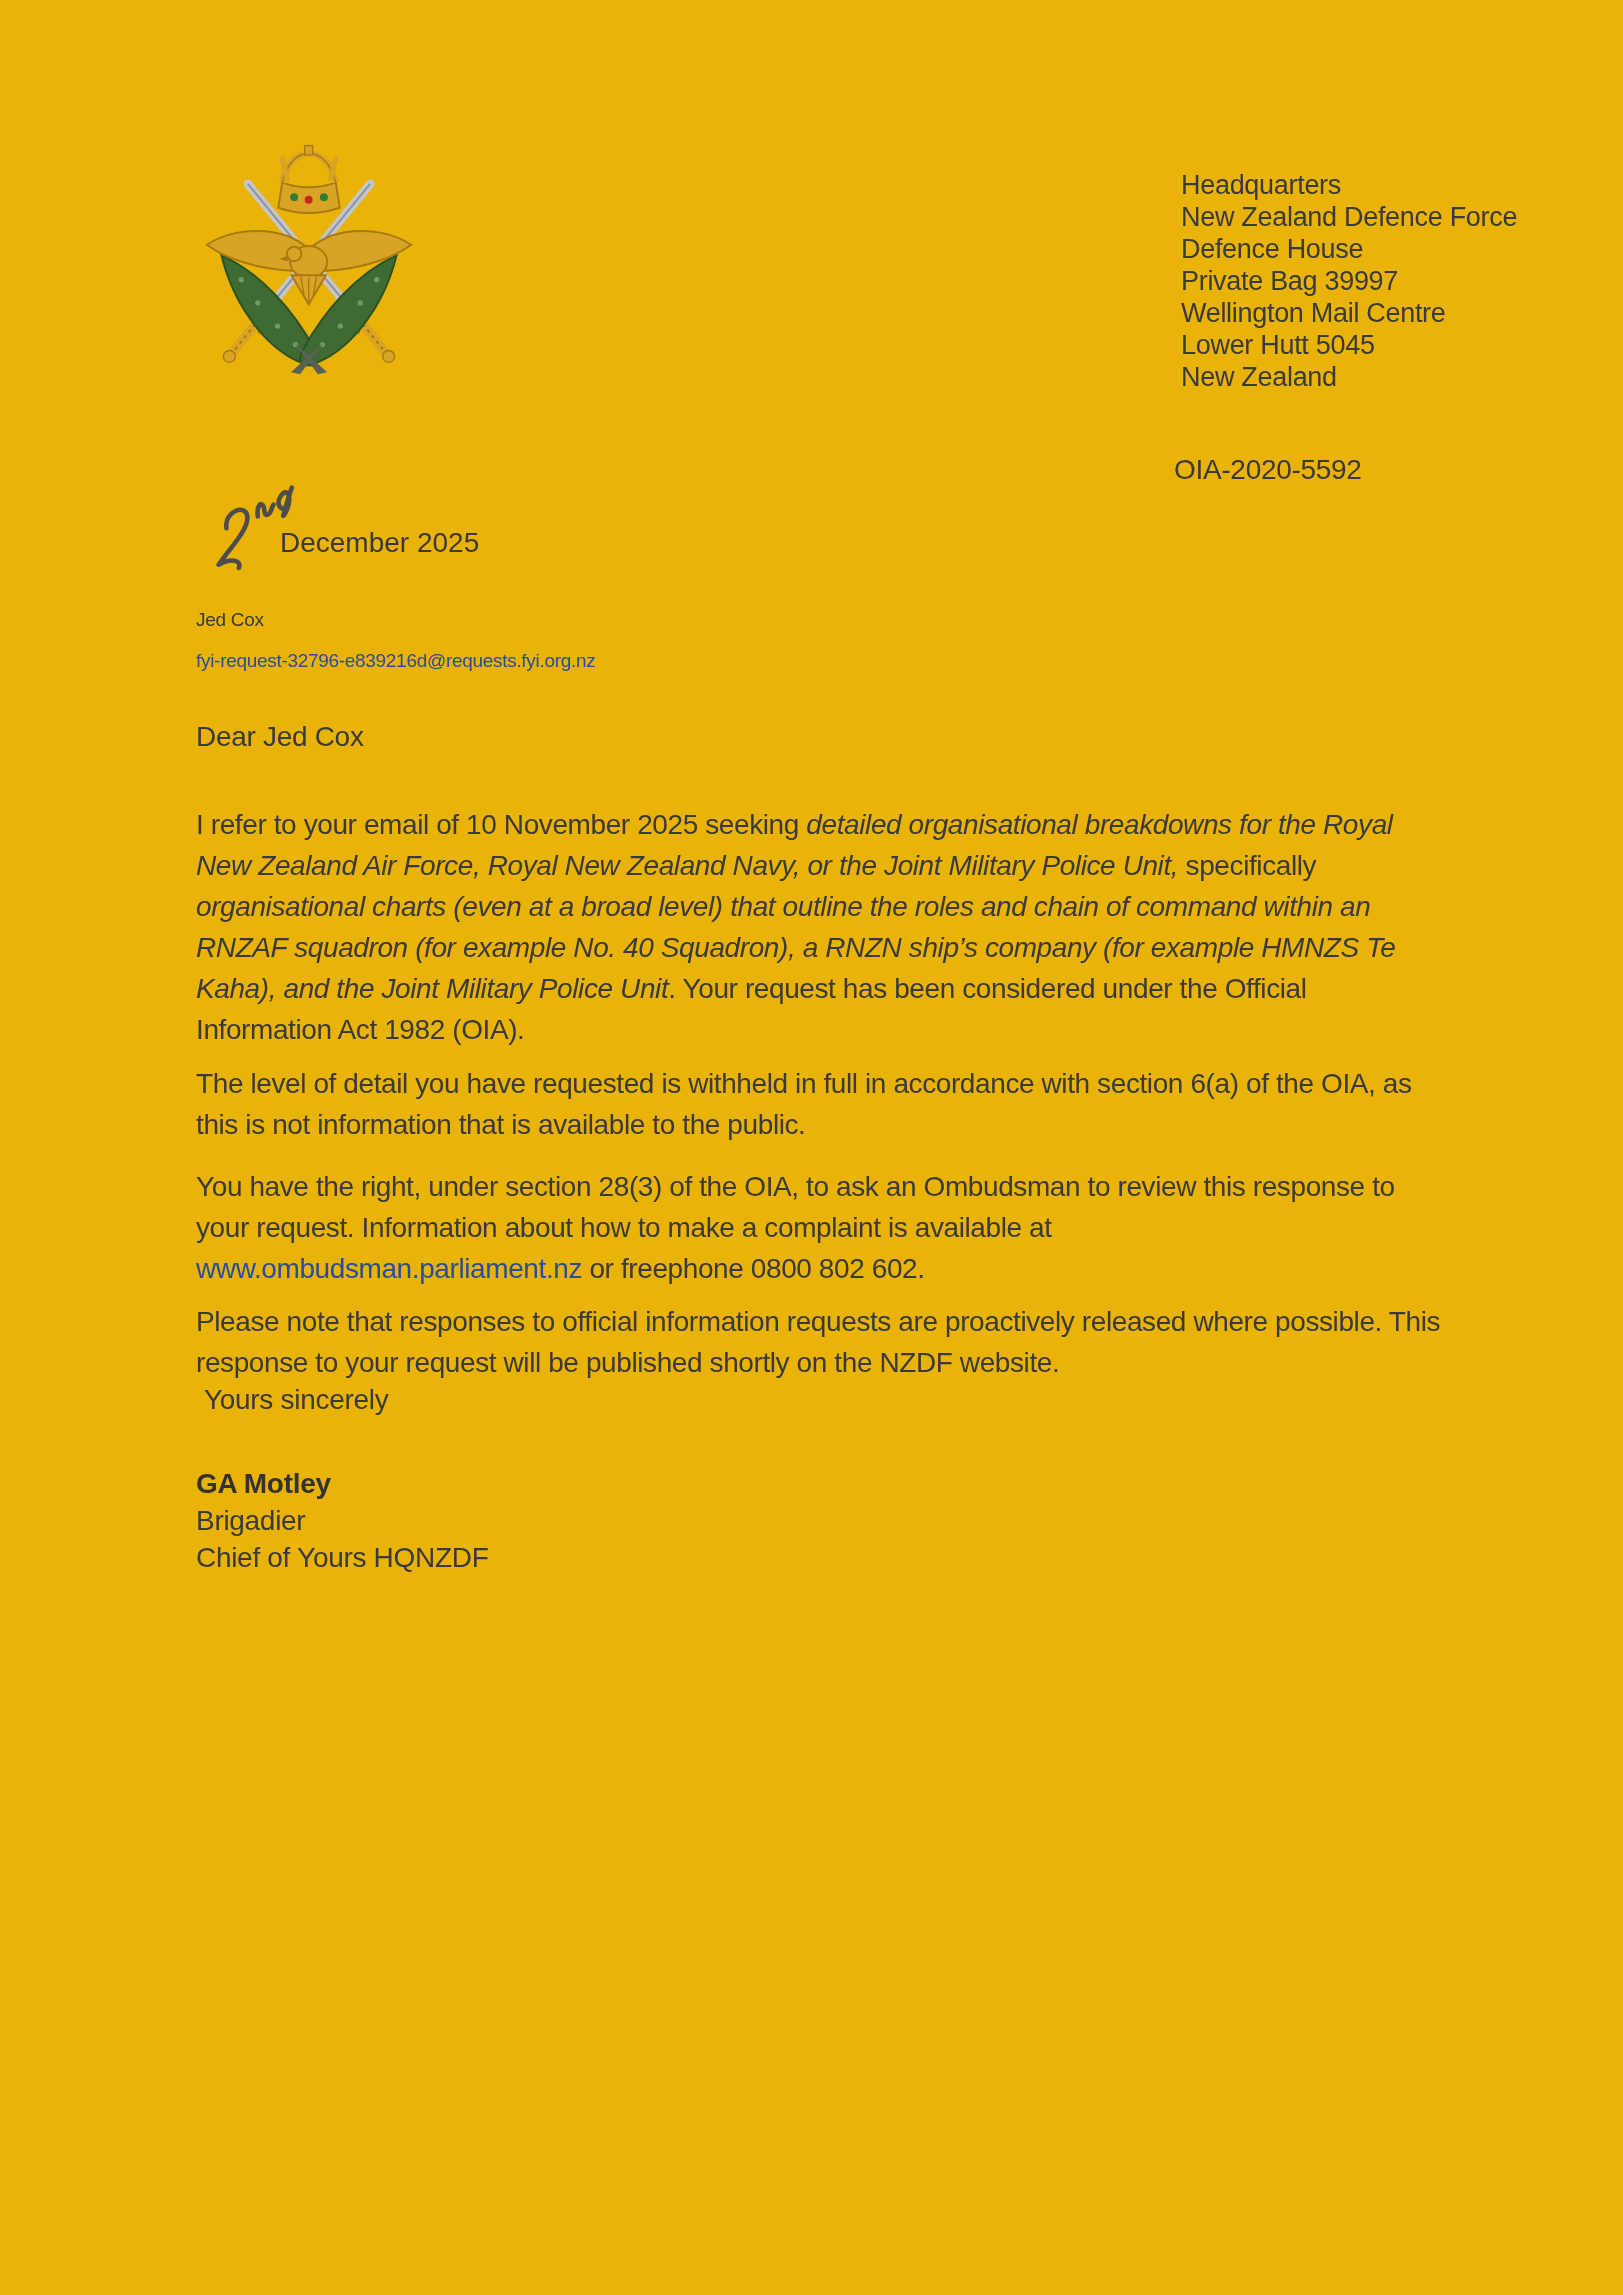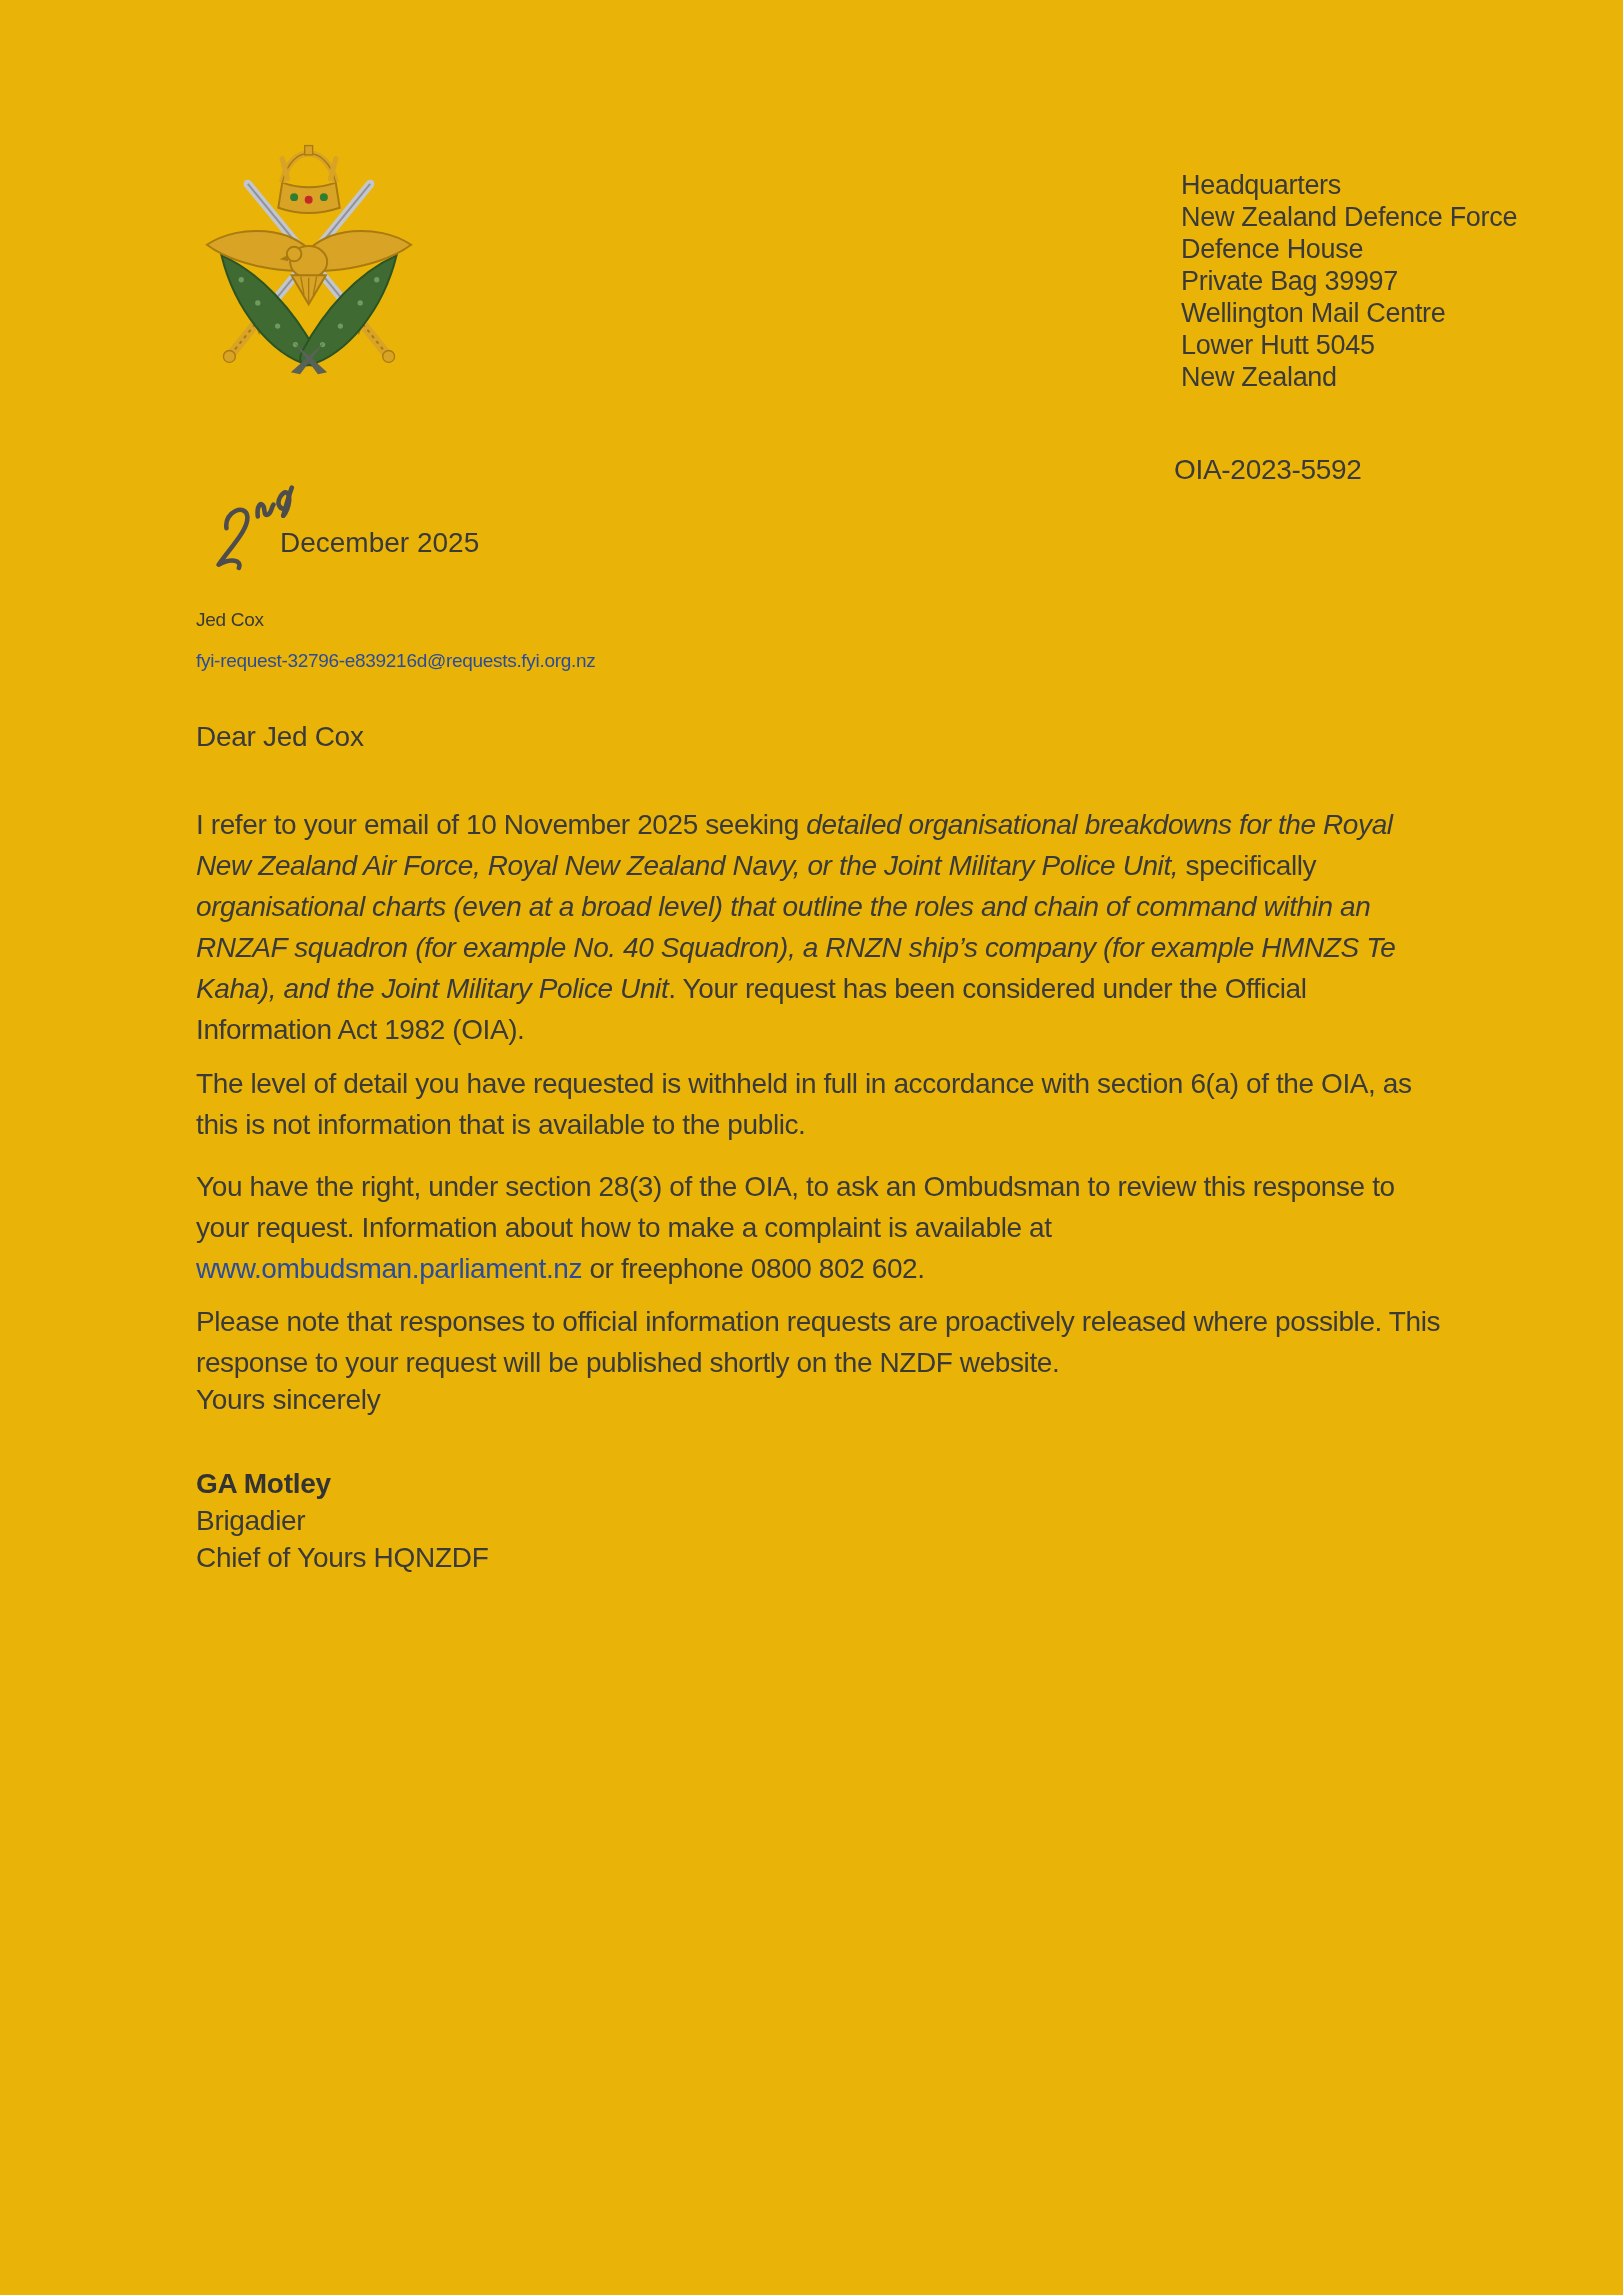--- a/index.html
+++ b/index.html
@@ -19,21 +19,21 @@
   .recipient{position:absolute;left:196px;top:599px;font-size:19px;line-height:41px;letter-spacing:-0.3px;}
   .doc-link{color:var(--link-color,#2a4d9b);cursor:pointer;}
   
   .salutation{position:absolute;left:196px;top:721px;font-size:28px;letter-spacing:-0.3px;}
   .para{position:absolute;left:196px;width:1246px;font-size:28px;line-height:41px;letter-spacing:-0.4px;text-align:left;}
   .para em{font-style:italic;}
   #para1{top:776px;}
   #para2{top:1035px;}
   #para3{top:1138px;}
   #para4{top:1273px;}
-  .valediction{position:absolute;left:196px;top:1384px;font-size:28px;letter-spacing:-0.3px;}
+  .valediction{position:absolute;left:204px;top:1384px;font-size:28px;letter-spacing:-0.3px;}
   .sig-block{position:absolute;left:196px;top:1437px;font-size:28px;line-height:37px;letter-spacing:-0.3px;margin-top:28px;}
   .sig-name{font-weight:700;color:#333333;}
   .ink{stroke:#4d4d4d;stroke-width:7;fill:none;stroke-linecap:round;stroke-linejoin:round;}
 </style>
 </head>
 <body>
 
 <div class="page">
 
   <div class="crest">
@@ -105,21 +105,21 @@
   <div class="sender">
       <div>Headquarters</div>
       <div>New Zealand Defence Force</div>
       <div>Defence House</div>
       <div>Private Bag 39997</div>
       <div>Wellington Mail Centre</div>
       <div>Lower Hutt 5045</div>
       <div>New Zealand</div>
     </div>
 
-  <div class="ref">OIA-2023-5592</div>
+  <div class="ref">OIA-2020-5592</div>
 
   <div class="handwritten" title="2nd">
     <svg viewBox="0 0 160 150" width="105" height="98">
       <path class="ink" d="M34,66 C30,40 64,28 66,48 C68,68 40,96 22,122 C40,112 58,114 53,127"></path>
       <path class="ink" d="M82,48 C80,32 87,24 91,33 C93,40 91,48 98,45 C103,42 103,34 106,30" stroke-width="6"></path>
       <path class="ink" d="M124,36 C115,38 110,28 117,17 C124,7 131,11 130,24 C129,33 125,44 121,47" stroke-width="6"></path>
       <path class="ink" d="M134,4 C129,18 124,36 121,47" stroke-width="6"></path>
     </svg>
   </div>
   <div class="typed-date">December 2025</div>

